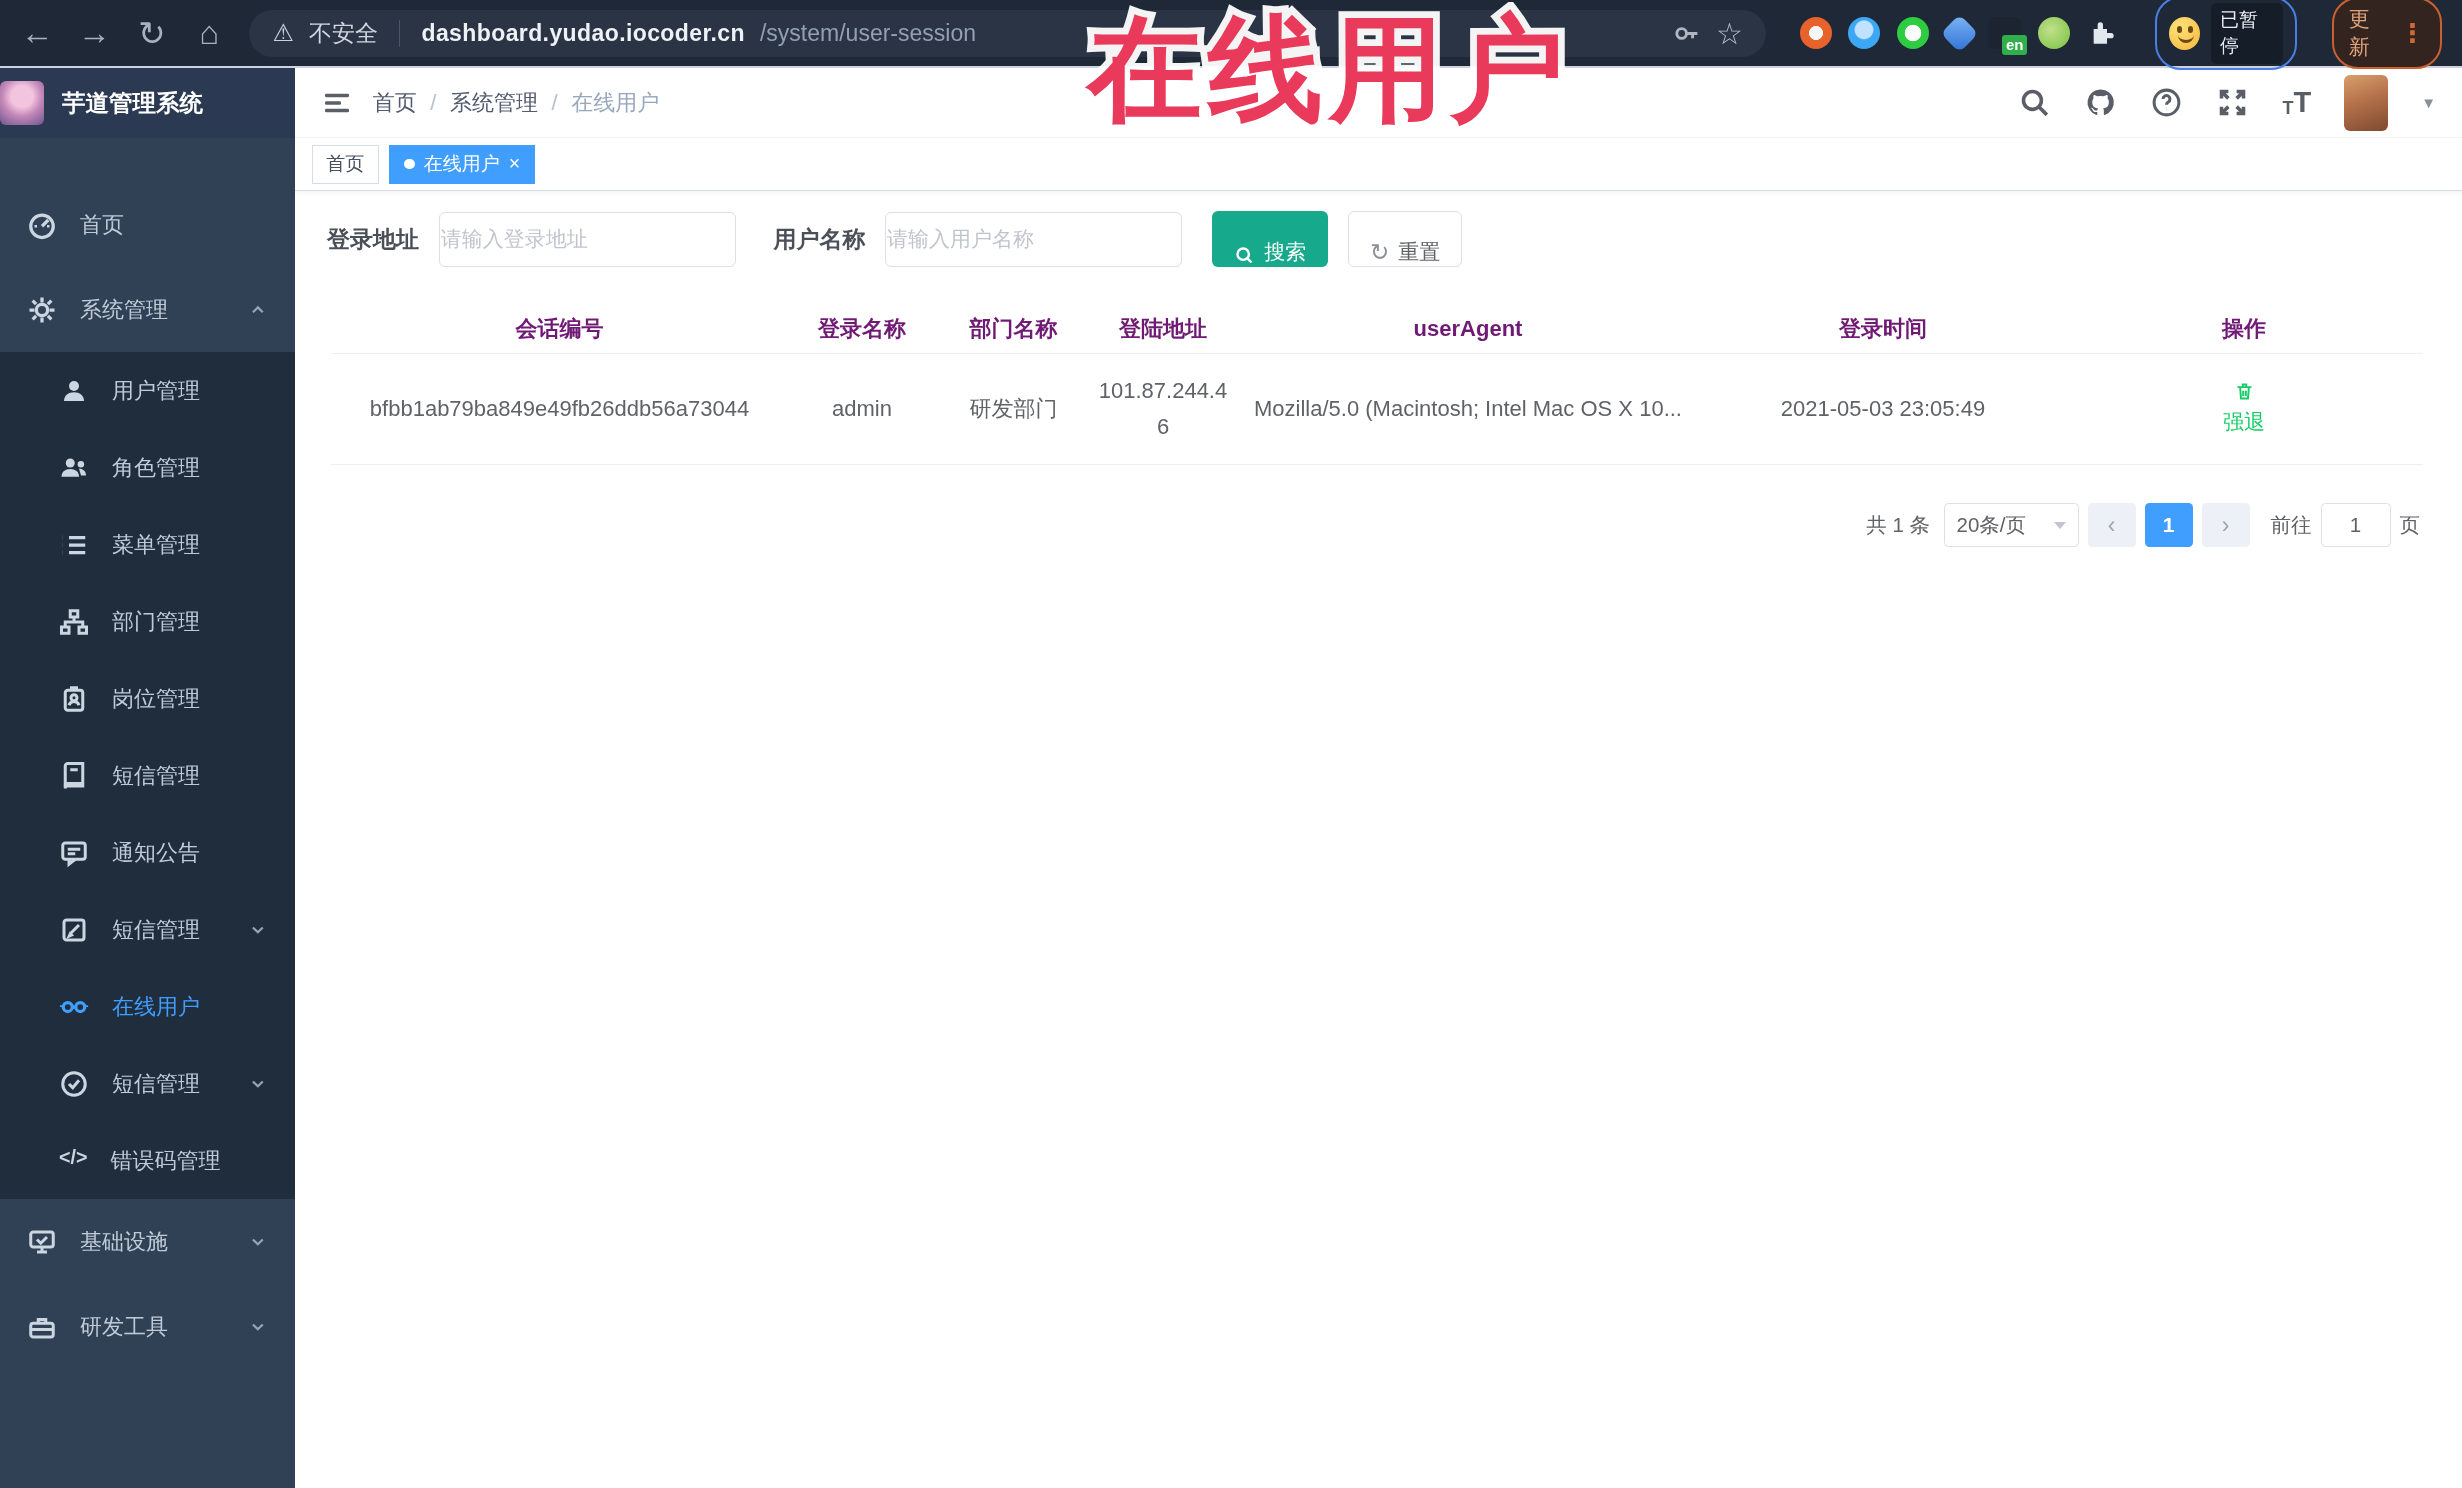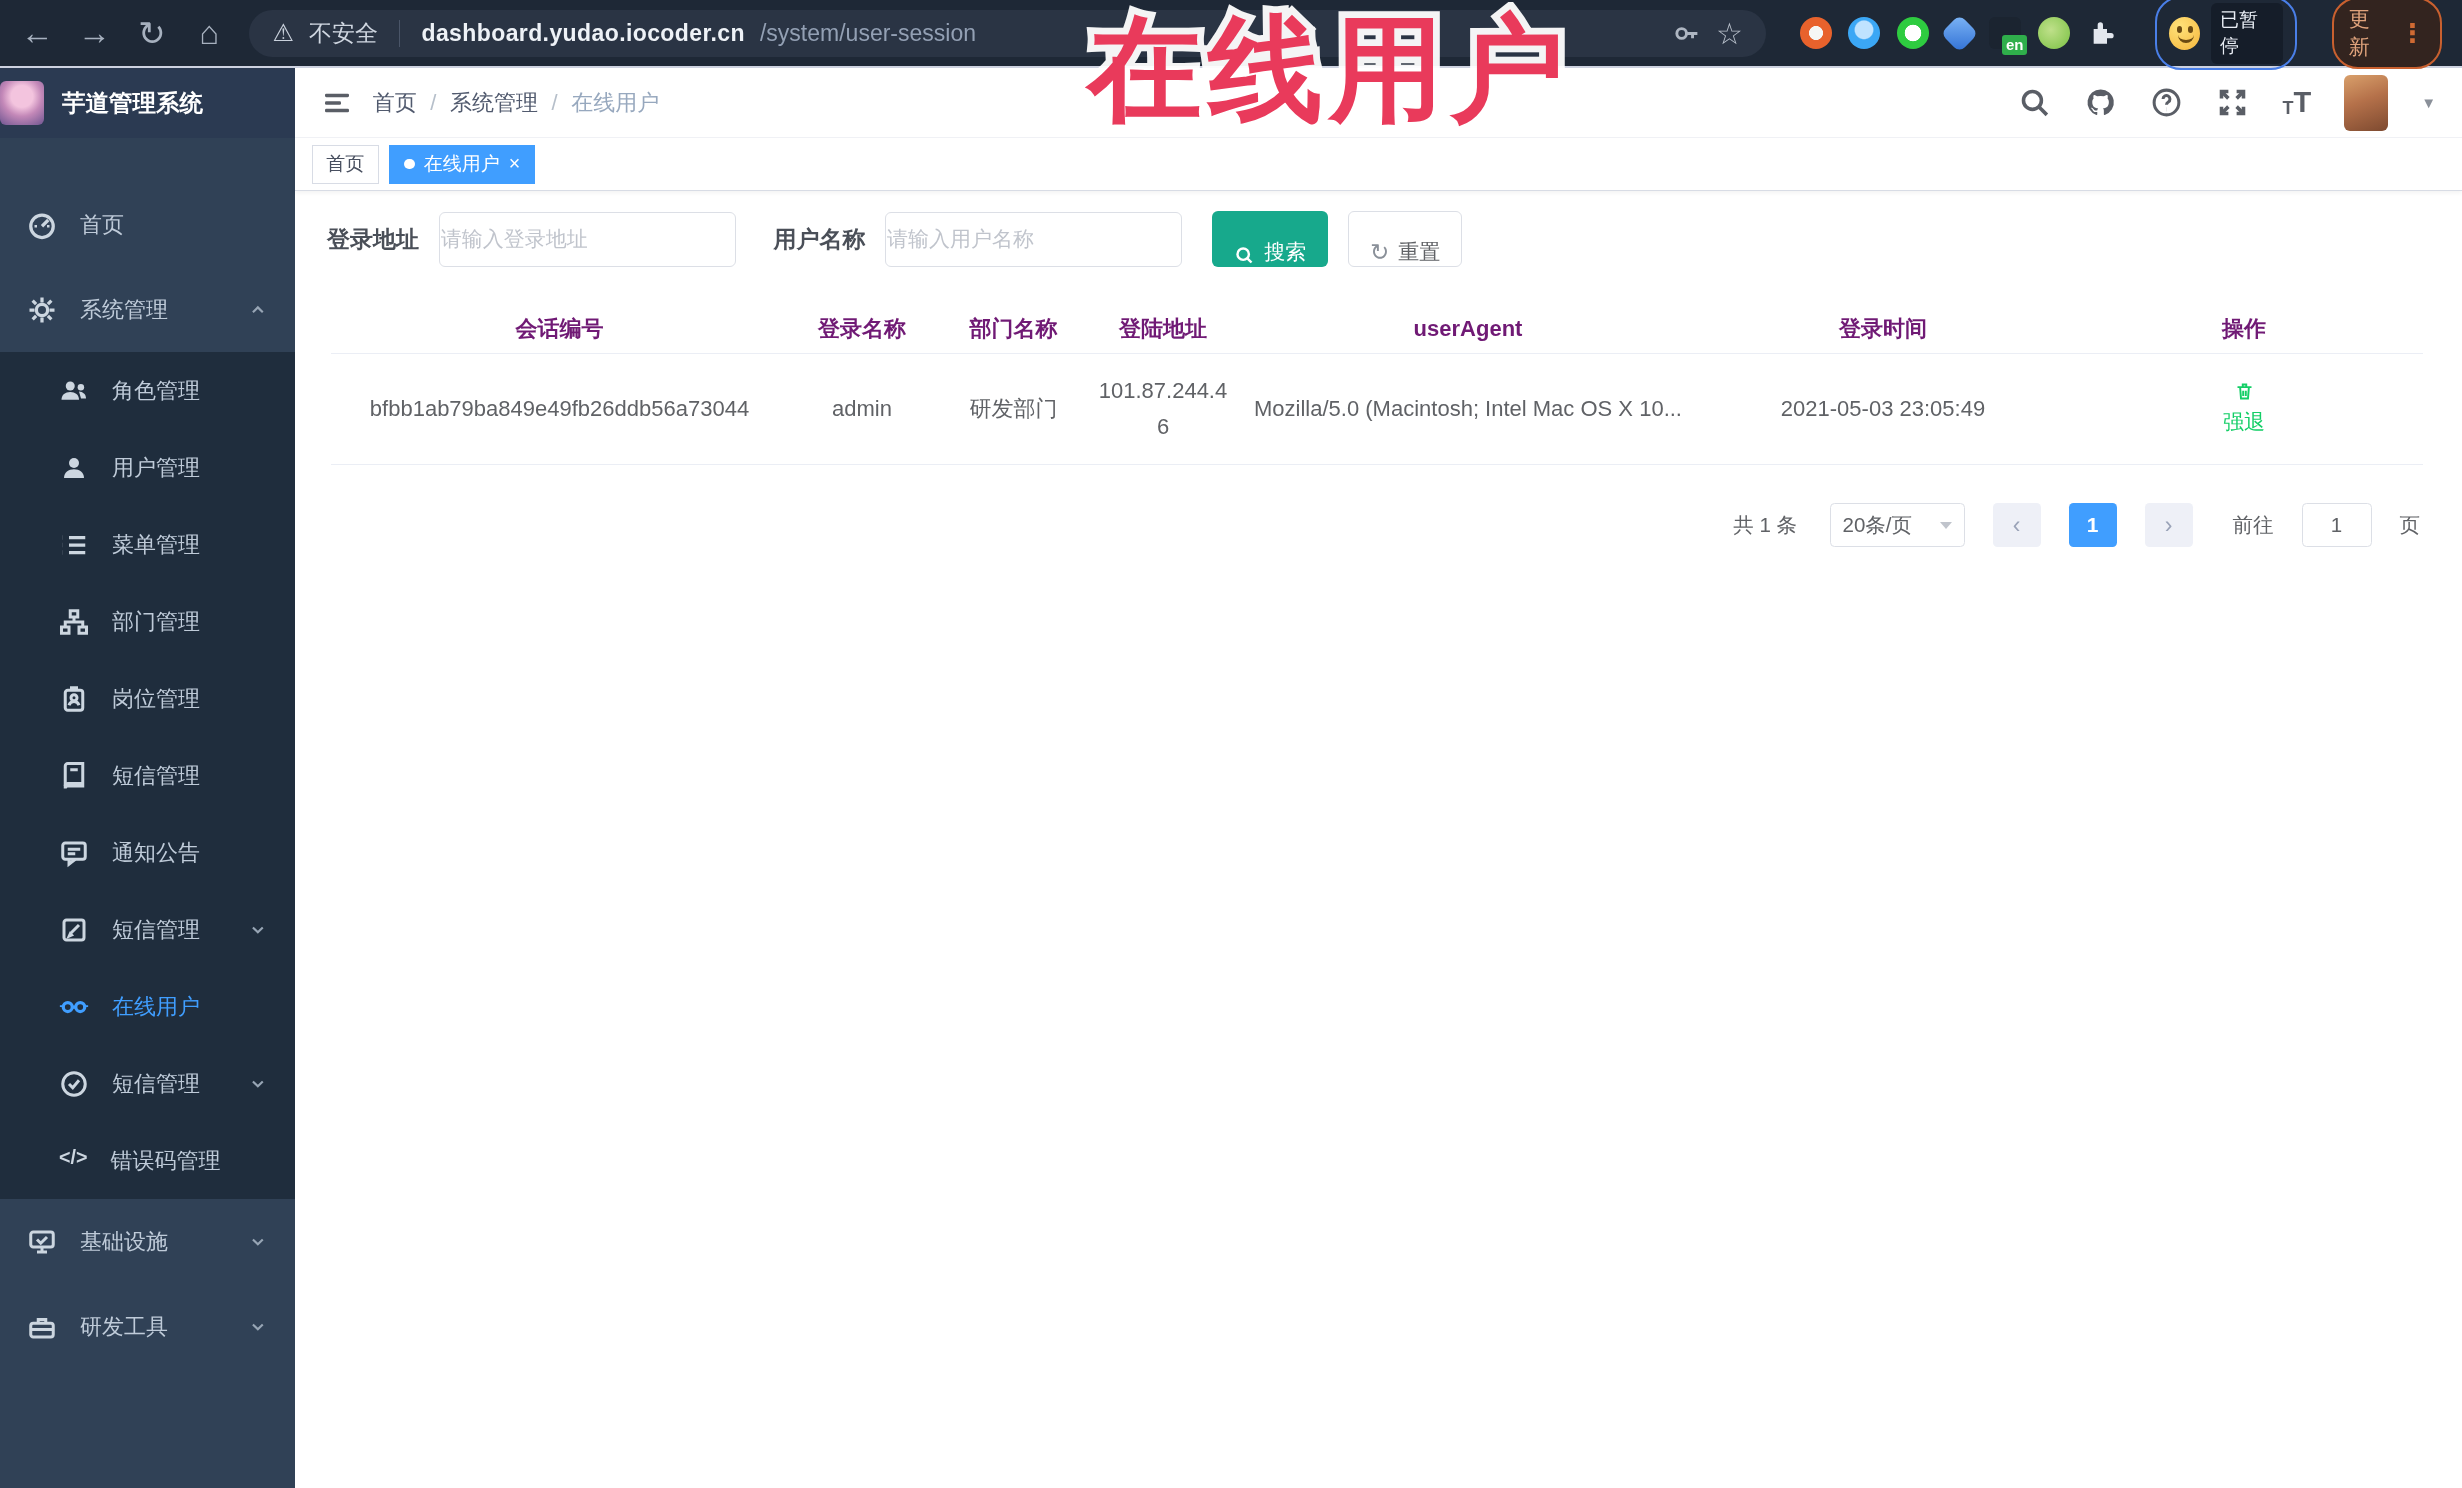--- a/index.html
+++ b/index.html
@@ -111,21 +111,21 @@
   th { height:48px; font-size:22px; font-weight:700; color:#701a75; text-align:center;
     border-bottom:0.8px solid #ebeef5; }
   td { height:111px; font-size:22px; color:#606266; text-align:center;
     border-bottom:0.8px solid #ebeef5; vertical-align:middle; }
   .cell-ip { word-break:break-all; padding:0 7.6px; line-height:1.6; }
   .cell-ua { white-space:nowrap; overflow:hidden; }
   .action-link { color:#13ce66; display:inline-flex; align-items:center; gap:6px; font-size:21px; cursor:pointer;flex-direction:column; }
   .action-link svg { width:21px; height:21px; }
 
   
-  .pagination { position:absolute; top:503px; right:42px; display:flex; align-items:center; gap:28px;
+  .pagination { position:absolute; top:503px; right:42px; display:flex; align-items:center; gap:9px;
     font-size:20.5px; color:#606266; }
   .pg-total { margin-right:4.5px; }
   .pg-select { width:135px; height:44px; border:0.8px solid #dcdfe6; border-radius:4.5px; background:#fff;
     display:flex; align-items:center; justify-content:space-between; padding:0 12px; color:#606266; }
   .pg-caret { width:0; height:0; border-left:6.8px solid transparent; border-right:6.8px solid transparent;
     border-top:7.6px solid #c0c4cc; }
   .pg-btn { width:48px; height:44px; background:#eef0f7; border-radius:4.5px; color:#9aa3b8;
     display:flex; align-items:center; justify-content:center; font-size:23px; }
   .pg-page { width:48px; height:44px; background:#409EFF; border-radius:4.5px; color:#fff; font-weight:700;
     display:flex; align-items:center; justify-content:center; font-size:21px; }
@@ -221,36 +221,36 @@
         <svg viewBox="0 0 24 24" fill="none" stroke="currentColor" stroke-width="2.6">
             <path d="M6 15l6-6 6 6"></path>
           </svg>
       </span>
     </div>
 
     <div class="submenu">
       <div class="menu-item">
         <span class="mi-icon">
           <svg viewBox="0 0 24 24" fill="currentColor">
+              <circle cx="12" cy="8" r="4"></circle>
+              <path d="M4 20c0-4.4 3.6-7 8-7s8 2.6 8 7z"></path>
+            </svg>
+        </span>
+        <span>用户管理</span>
+      </div>
+      <div class="menu-item">
+        <span class="mi-icon">
+          <svg viewBox="0 0 24 24" fill="currentColor">
               <circle cx="9" cy="8" r="3.6"></circle>
               <path d="M2 19c0-4 3-6.2 7-6.2s7 2.2 7 6.2z"></path>
               <circle cx="17.5" cy="9" r="2.6"></circle>
               <path d="M16 12.4c3 .2 5.6 2 5.6 5.6h-4"></path>
             </svg>
         </span>
         <span>角色管理</span>
-      </div>
-      <div class="menu-item">
-        <span class="mi-icon">
-          <svg viewBox="0 0 24 24" fill="currentColor">
-              <circle cx="12" cy="8" r="4"></circle>
-              <path d="M4 20c0-4.4 3.6-7 8-7s8 2.6 8 7z"></path>
-            </svg>
-        </span>
-        <span>用户管理</span>
       </div>
       <div class="menu-item">
         <span class="mi-icon">
           <svg viewBox="0 0 24 24" fill="none" stroke="currentColor" stroke-width="2.6">
             <path d="M8 6h13M8 12h13M8 18h13"></path>
               <path d="M3 6h.1M3 12h.1M3 18h.1" stroke-width="3.6"></path>
             </svg>
         </span>
         <span>菜单管理</span>
       </div>

